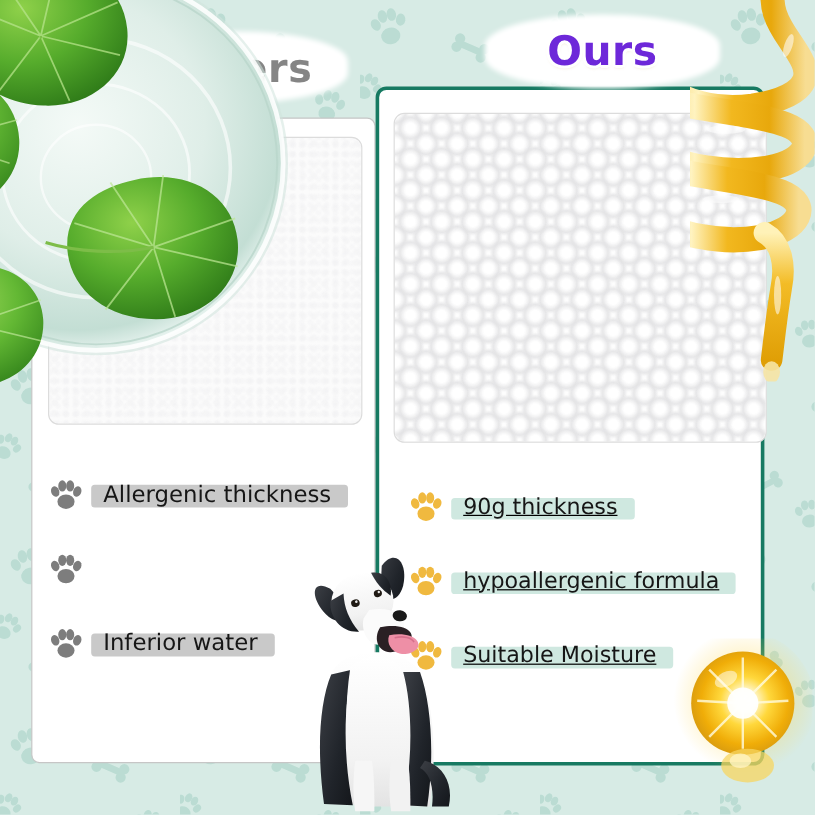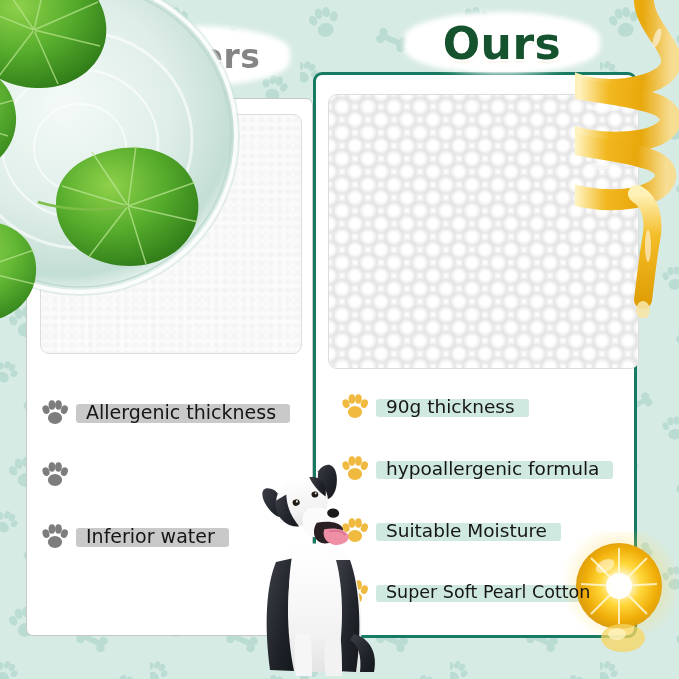--- a/index.html
+++ b/index.html
@@ -85,31 +85,31 @@
   }
   .title-txt {
     position:absolute; inset:0;
     display:flex; align-items:center; justify-content:center;
     font-family:"DejaVu Sans", sans-serif;
     font-weight:bold;
     letter-spacing:.5px;
   }
   #title-others { color:#858585; font-size:33px; }
   #title-ours {
-    color:#14532d; font-size:44px;
+    color:#6d28d9; font-size:34px;
     text-shadow:
       -2px -2px 0 #fff, 2px -2px 0 #fff, -2px 2px 0 #fff, 2px 2px 0 #fff,
       0 -2.4px 0 #fff, 0 2.4px 0 #fff, -2.4px 0 0 #fff, 2.4px 0 0 #fff,
       0 2px 3px rgba(190,130,20,.35);
   }
 
   
   .feat-list { position:absolute; }
   #list-others { left:40px; top:382px; width:270px; }
-  #list-ours   { left:340px; top:376px; width:292px; }
+  #list-ours   { left:340px; top:392px; width:292px;text-decoration:underline; }
 
   .feat {
     position:relative;
     height:62px;
     display:flex;
     align-items:center;
   }
   .paw { width:30px; height:28px; position:relative; flex:0 0 30px; margin-right:4px; }
   .paw svg { width:100%; height:100%; display:block; }
 
@@ -306,36 +306,20 @@
           <ellipse cx="3.7" cy="-8.6" rx="3.6" ry="5"></ellipse>
           <ellipse cx="10" cy="-3.6" rx="3.6" ry="4.8" transform="rotate(20 10 -3.6)"></ellipse>
         </g>
           </svg>
       </span>
       <span class="feat-band">
         <span class="feat-text">Suitable Moisture</span>
       </span>
     </div>
 
-    <div class="feat">
-      <span class="paw">
-        <svg viewBox="-16 -14 32 28">
-            <g fill="#f0b93f">
-          <ellipse cx="0" cy="5.4" rx="7.6" ry="6.4"></ellipse>
-          <ellipse cx="-9.6" cy="-3.6" rx="3.6" ry="4.8" transform="rotate(-20 -9.6 -3.6)"></ellipse>
-          <ellipse cx="-3.3" cy="-8.6" rx="3.6" ry="5"></ellipse>
-          <ellipse cx="3.7" cy="-8.6" rx="3.6" ry="5"></ellipse>
-          <ellipse cx="10" cy="-3.6" rx="3.6" ry="4.8" transform="rotate(20 10 -3.6)"></ellipse>
-        </g>
-          </svg>
-      </span>
-      <span class="feat-band">
-        <span class="feat-text">Super Soft Pearl Cotton</span>
-      </span>
-    </div>
   </div>
 
   <svg class="art" id="art-bowl" viewBox="0 0 310 380">
     <defs>
       <radialGradient id="bowlg" cx="45%" cy="40%" r="62%">
         <stop offset="0%" stop-color="#f4faf7"></stop>
         <stop offset="55%" stop-color="#dfeee8"></stop>
         <stop offset="88%" stop-color="#c3ded4"></stop>
         <stop offset="100%" stop-color="#eef7f4"></stop>
       </radialGradient>

